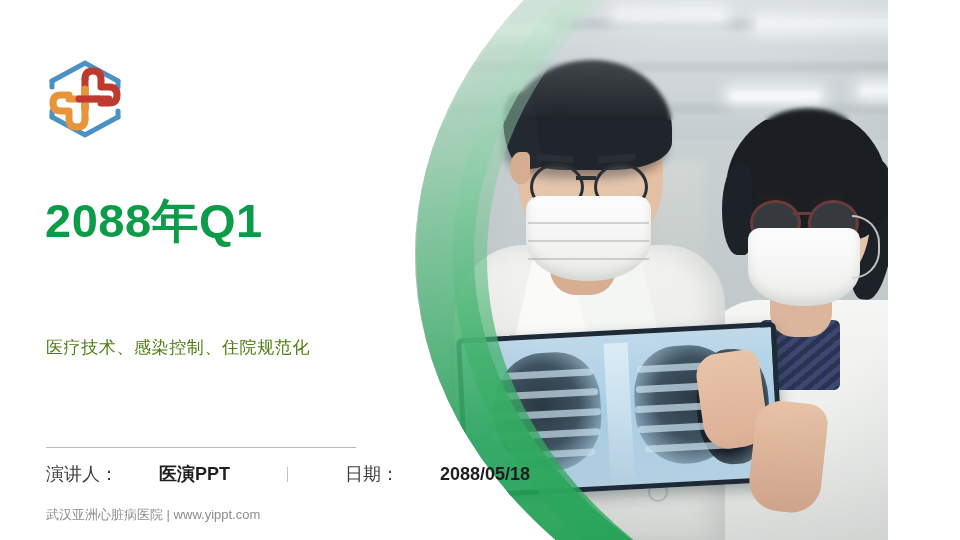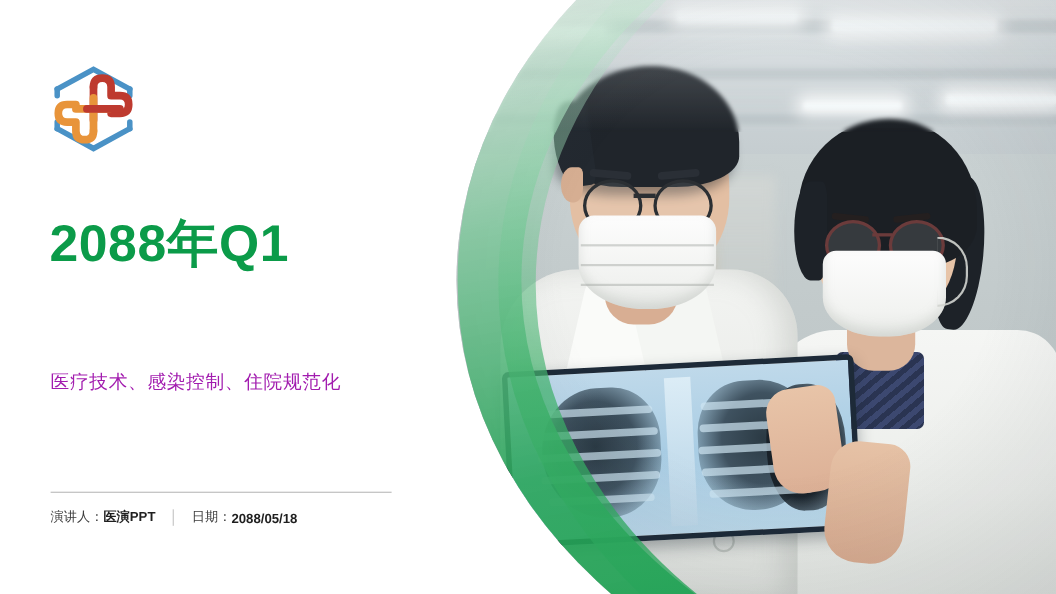--- a/index.html
+++ b/index.html
@@ -5,21 +5,21 @@
 <style>
   html,body{margin:0;padding:0;}
   body{
     width:960px;height:540px;
     background:#ffffff;
     font-family:"Liberation Sans","DejaVu Sans",sans-serif;
     overflow:hidden;
   }
   .slide{
     position:relative;
-    width:960px;height:540px;
+    width:888px;height:540px;
     background:#ffffff;
     overflow:hidden;
   }
 
   
   .photo-wrap{
     position:absolute;
     left:0;top:0;width:960px;height:540px;
     clip-path: ellipse(560px 430px at 975px 255px);
     overflow:hidden;
@@ -240,30 +240,30 @@
     font-size:47px;font-weight:700;color:#0b9b49;
     letter-spacing:.5px;line-height:1;white-space:nowrap;
   }
   .title-dark{
     position:absolute;left:45px;top:258px;
     font-size:47px;font-weight:700;color:#262626;
     letter-spacing:.5px;line-height:1;white-space:nowrap;
   }
   .subtitle{
     position:absolute;left:46px;top:336px;
-    font-size:17px;color:#a21caf;letter-spacing:.6px;white-space:nowrap;
+    font-size:17px;color:#4d7c0f;letter-spacing:.6px;white-space:nowrap;
   }
   .divider{
     position:absolute;left:46px;top:447px;width:310px;height:1px;
     background:#b9b9b9;
   }
   .meta{
     position:absolute;left:46px;top:462px;
-    font-size:12px;color:#3a3a3a;white-space:nowrap;
-    display:flex;align-items:center;
+    font-size:18px;color:#3a3a3a;white-space:nowrap;
+    display:flex;align-items:center;gap:41px;
   }
   .meta .lbl{color:#3d3d3d;}
   .meta .val{font-weight:700;color:#1f1f1f;}
   .meta .sep{
     display:inline-block;width:1px;height:15px;background:#c2c2c2;
     margin:0 16px;
   }
   .footer{
     position:absolute;left:46px;top:506px;
     font-size:13px;color:#8d8d8d;white-space:nowrap;
@@ -427,15 +427,16 @@
     <div class="divider"></div>
 
     <div class="meta">
       <span class="lbl">演讲人：</span>
         <span class="val">医演PPT</span>
       <span class="sep"></span>
       <span class="lbl">日期：</span>
         <span class="val">2088/05/18</span>
     </div>
 
+    <div class="footer">武汉亚洲心脏病医院 | www.yippt.com</div>
   </div>
 
 </div>
 
 </body></html>

